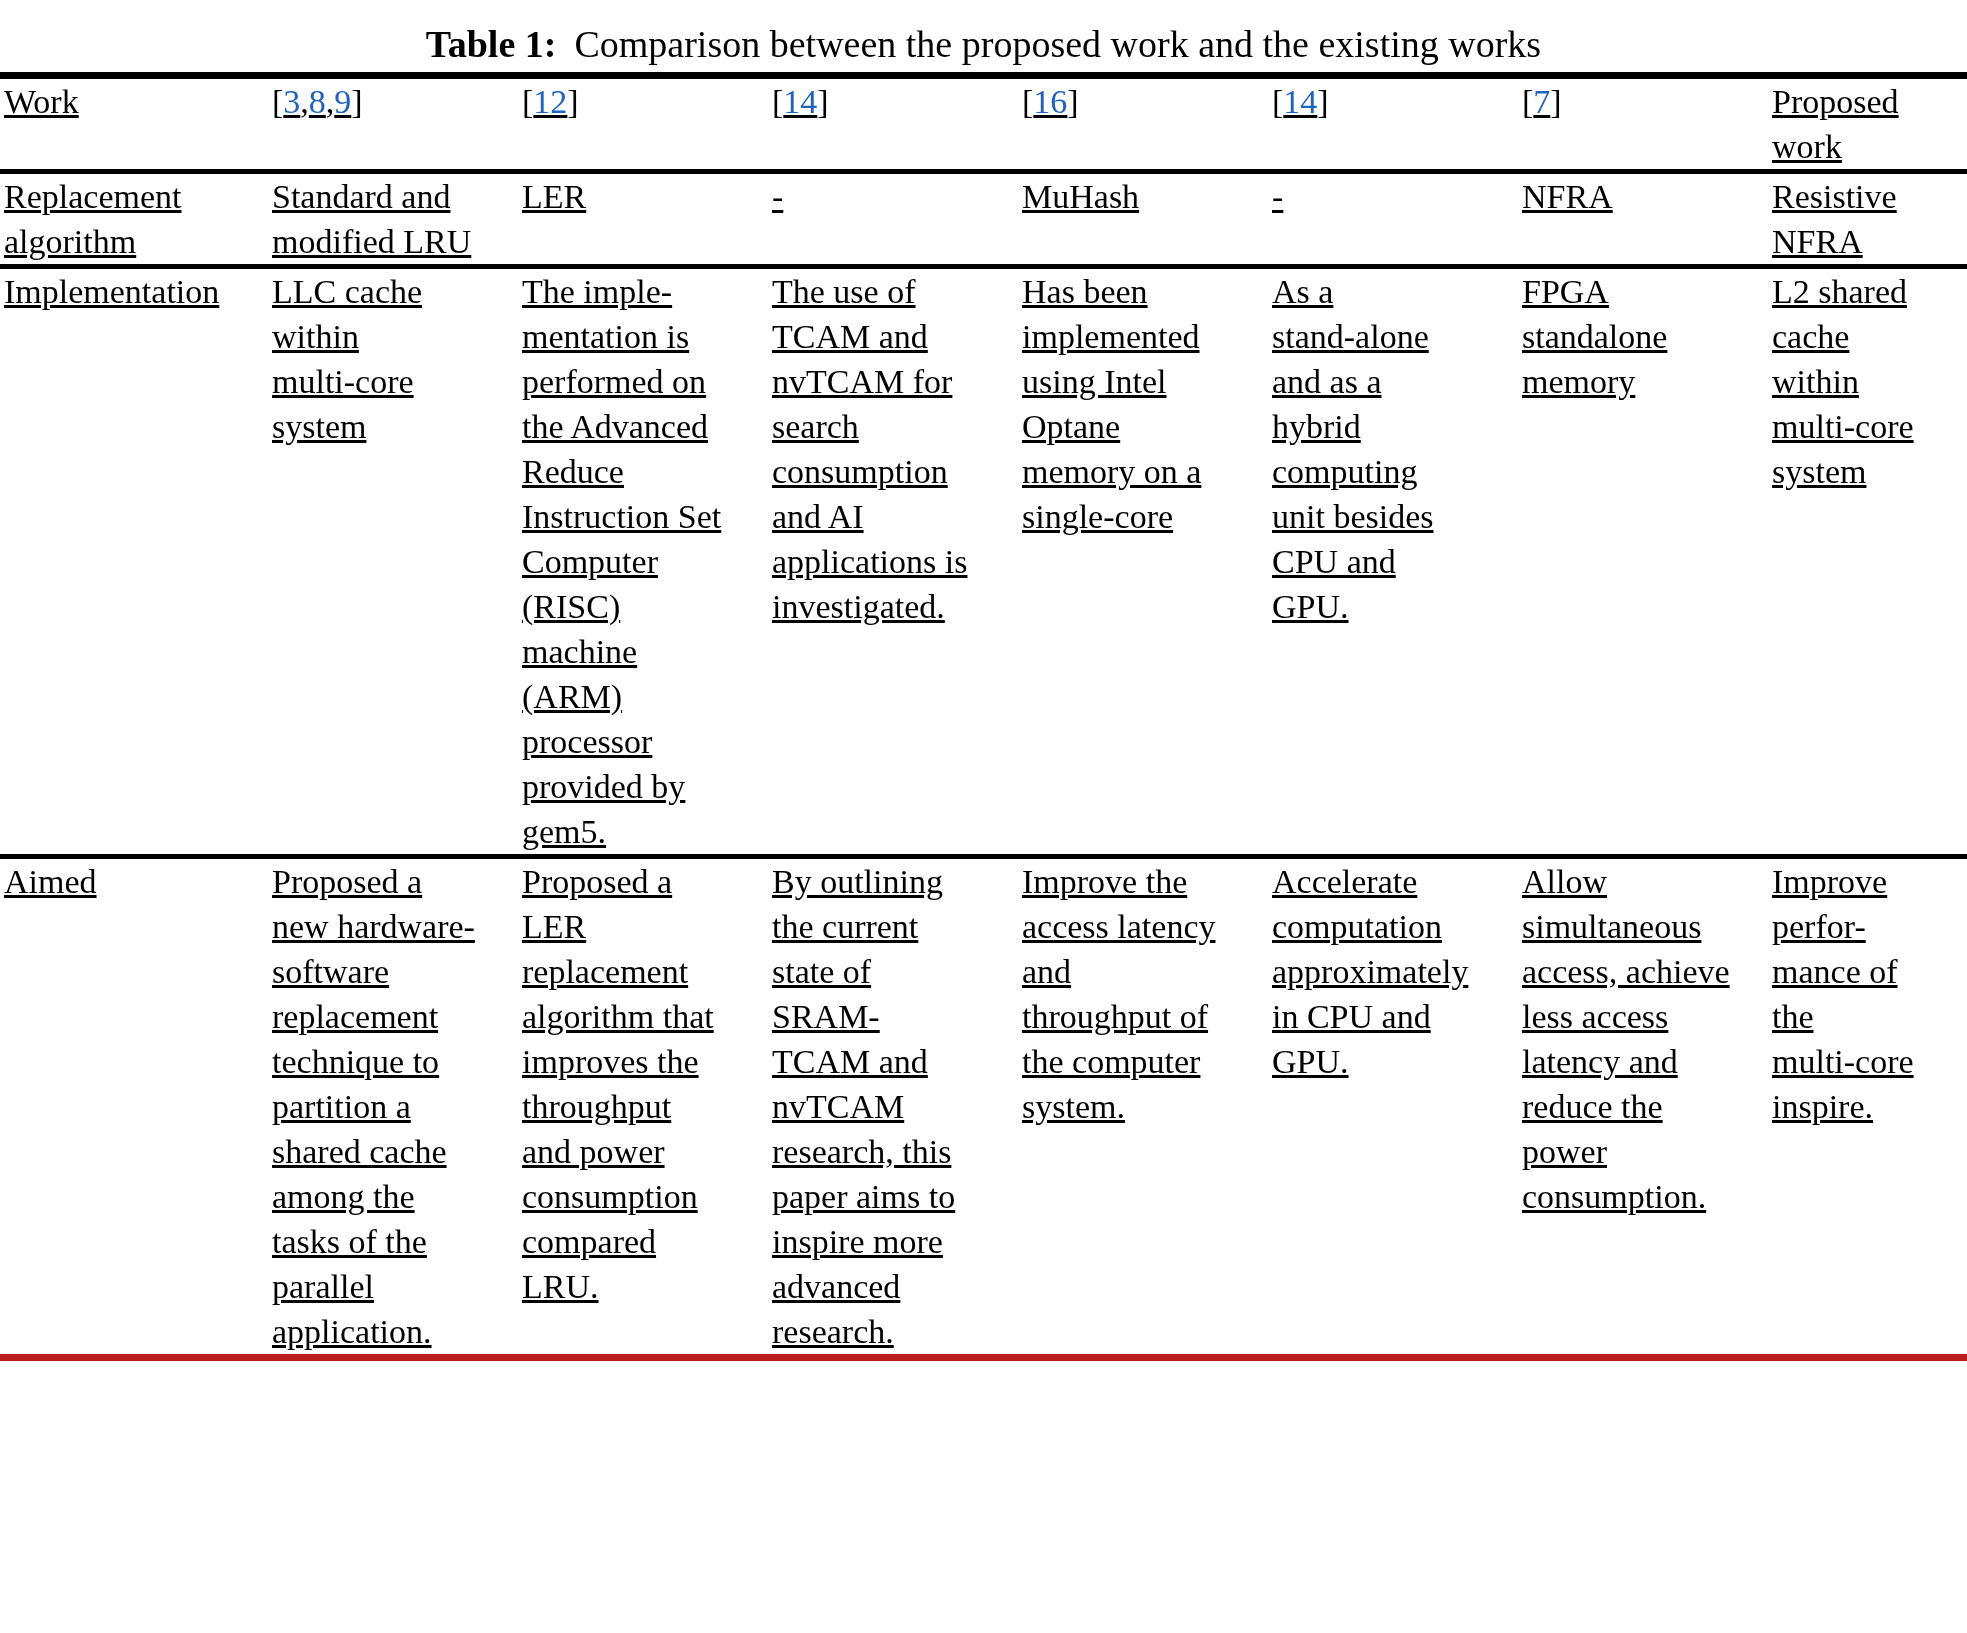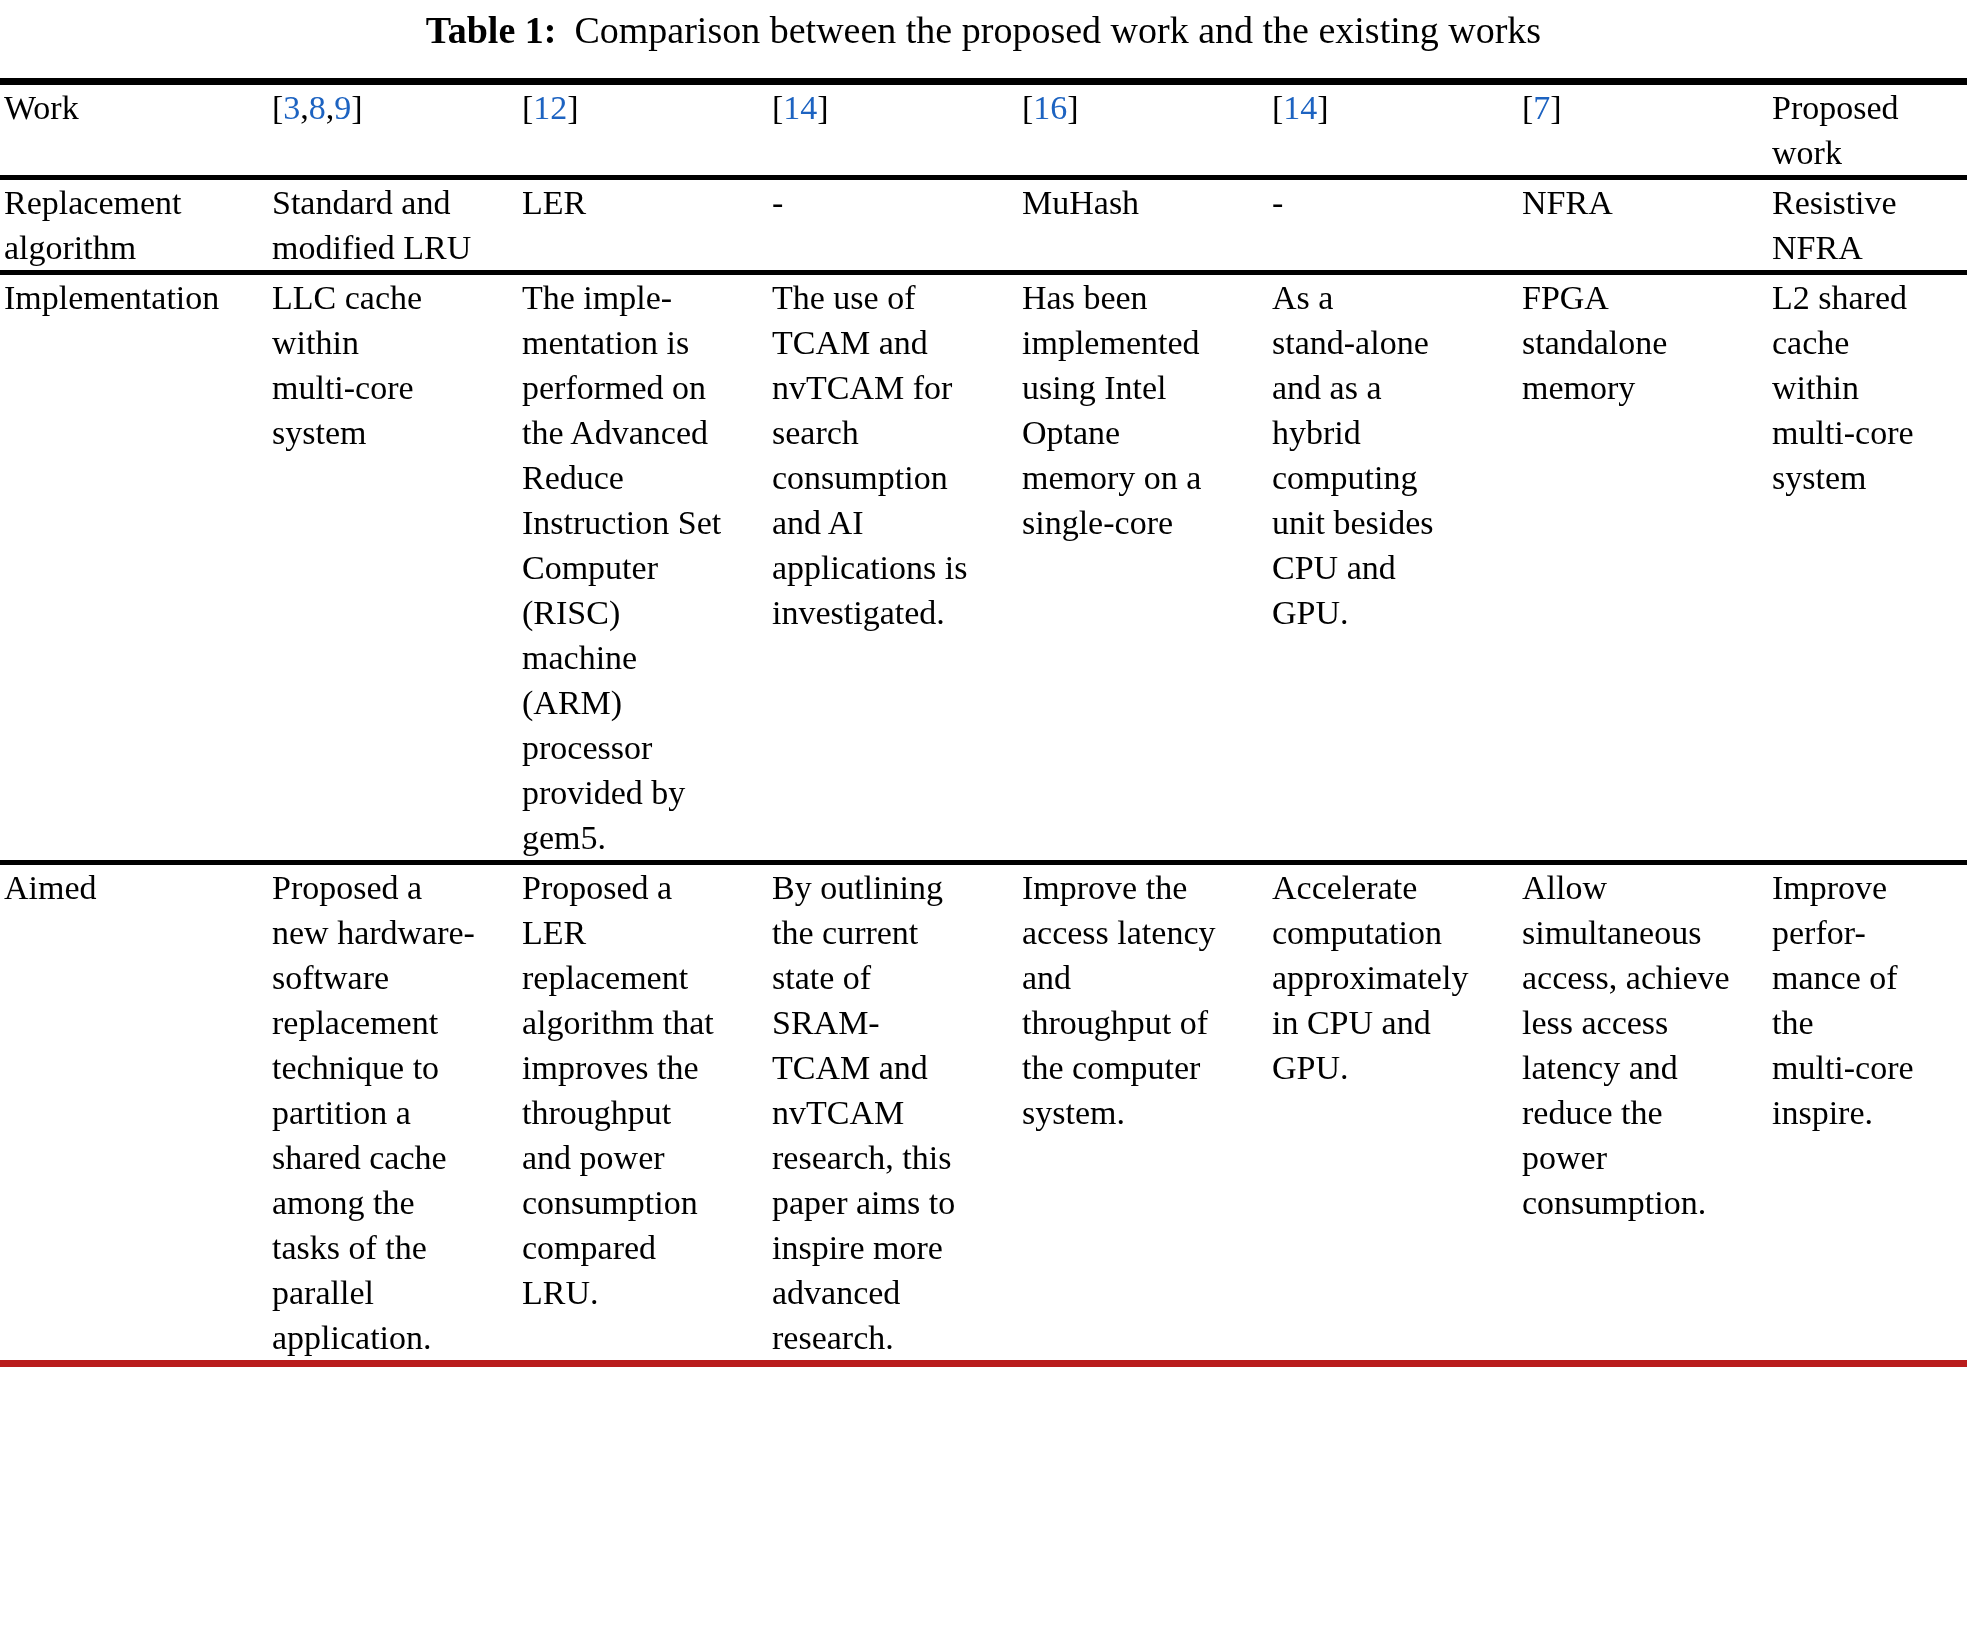--- a/index.html
+++ b/index.html
@@ -8,39 +8,40 @@
     background: #ffffff;
     width: 1967px; height: 1633px;
     overflow: hidden;
     font-family: "Liberation Serif", "DejaVu Serif", serif;
     color: var(--ink);
   }
   .caption {
     text-align: center;
     font-size: 38px;
     line-height: 48px;
-    padding-top: 6px;
-    margin-bottom: 24px;
+    padding-top: 20px;
+    margin-bottom: 4px;
     white-space: nowrap;
   }
   .caption-label { font-weight: bold; margin-right: 18px; }
   table.cmp {
     border-collapse: collapse;
     table-layout: fixed;
     width: 1967px;
     font-size: 34px;
     line-height: 45px;
   }
   table.cmp th, table.cmp td {
     vertical-align: top;
     text-align: left;
     font-weight: normal;
     padding: 0 8px 0 0;
     white-space: pre-line;
     overflow: hidden;
+    text-decoration: underline;
   }
   table.cmp .rowlabel { padding-left: 4px; }
   
   thead tr th { border-top: 7px solid #000; border-bottom: 5px solid #000; }
   tbody tr td, tbody tr th { border-bottom: 5px solid #000; }
   tbody tr:last-child td, tbody tr:last-child th { border-bottom: 7px solid #b91c1c; }
   
   thead th { padding-top: 8px;  padding-bottom: 6px; }
   tr.r-memory-types       > * { padding-top: 14px; padding-bottom: 16px; }
   tr.r-replacement-algorithm > * { padding-top: 14px; padding-bottom: 16px; }

